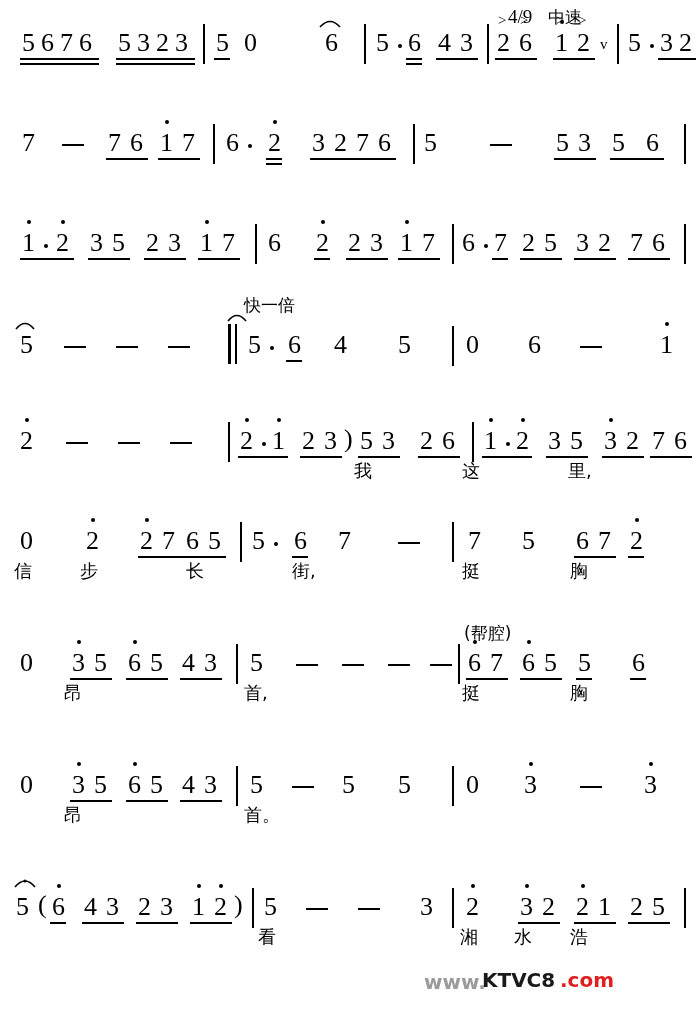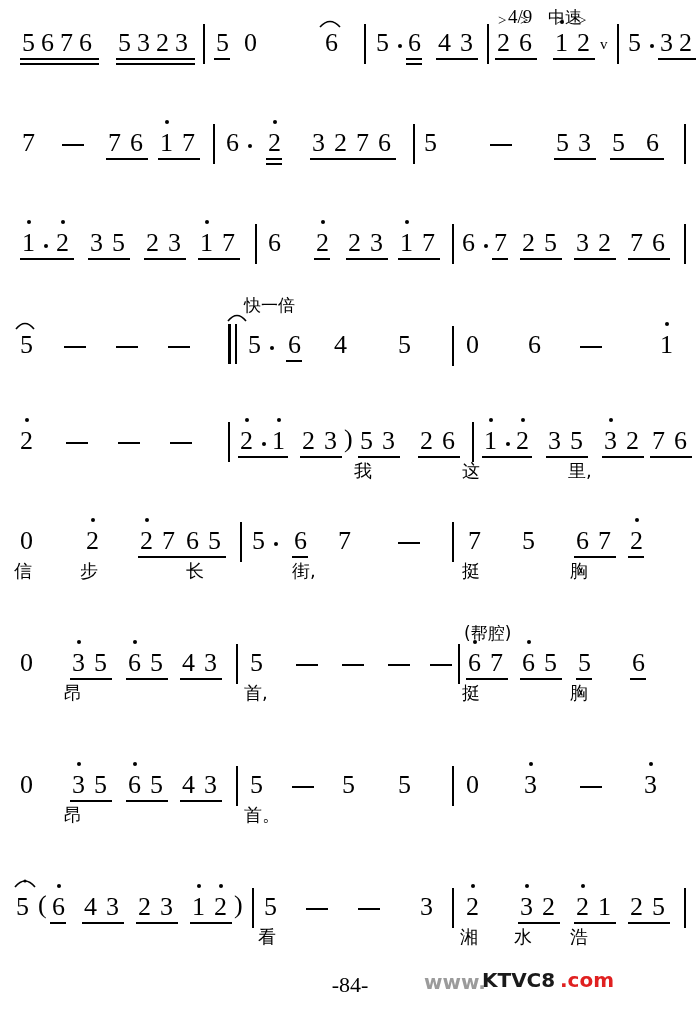--- a/index.html
+++ b/index.html
@@ -540,20 +540,19 @@
       <div class="g num" style="left:652px; top:30px;">5</div>
       <div class="underline1" style="left:628px; top:58px; width:42px;"></div>
       <div class="bar" style="left:684px; top:24px; height:40px;"></div>
     </div>
     <div class="lyric" style="left:258px; top:64px;">看</div>
     <div class="lyric" style="left:460px; top:64px;">湘</div>
     <div class="lyric" style="left:514px; top:64px;">水</div>
     <div class="lyric" style="left:570px; top:64px;">浩</div>
   </div>
 
-  <div class="footer-page" style="top:972px;">-84-</div>
 
   <div class="watermark wm-w" style="left:424px; top:970px;">www.</div>
   <div class="watermark wm-k" style="left:482px; top:968px;">KTVC8</div>
   <div class="watermark wm-red" style="left:560px; top:968px;">.com</div>
   <div class="watermark" style="left:560px; top:988px; font-size:10px; color:#cc2020;">&nbsp;</div>
 
 </div>
 
 </body></html>

